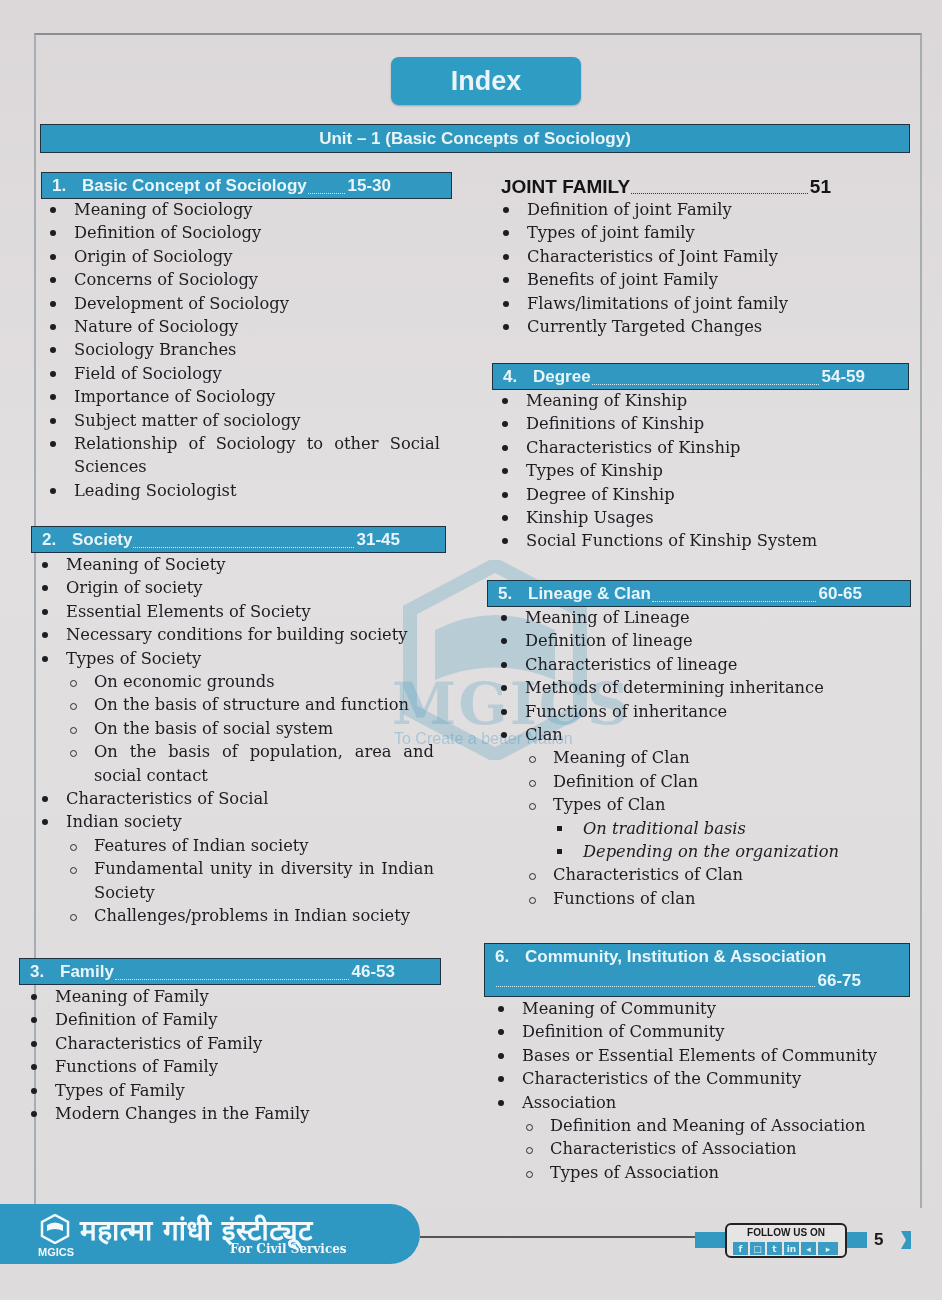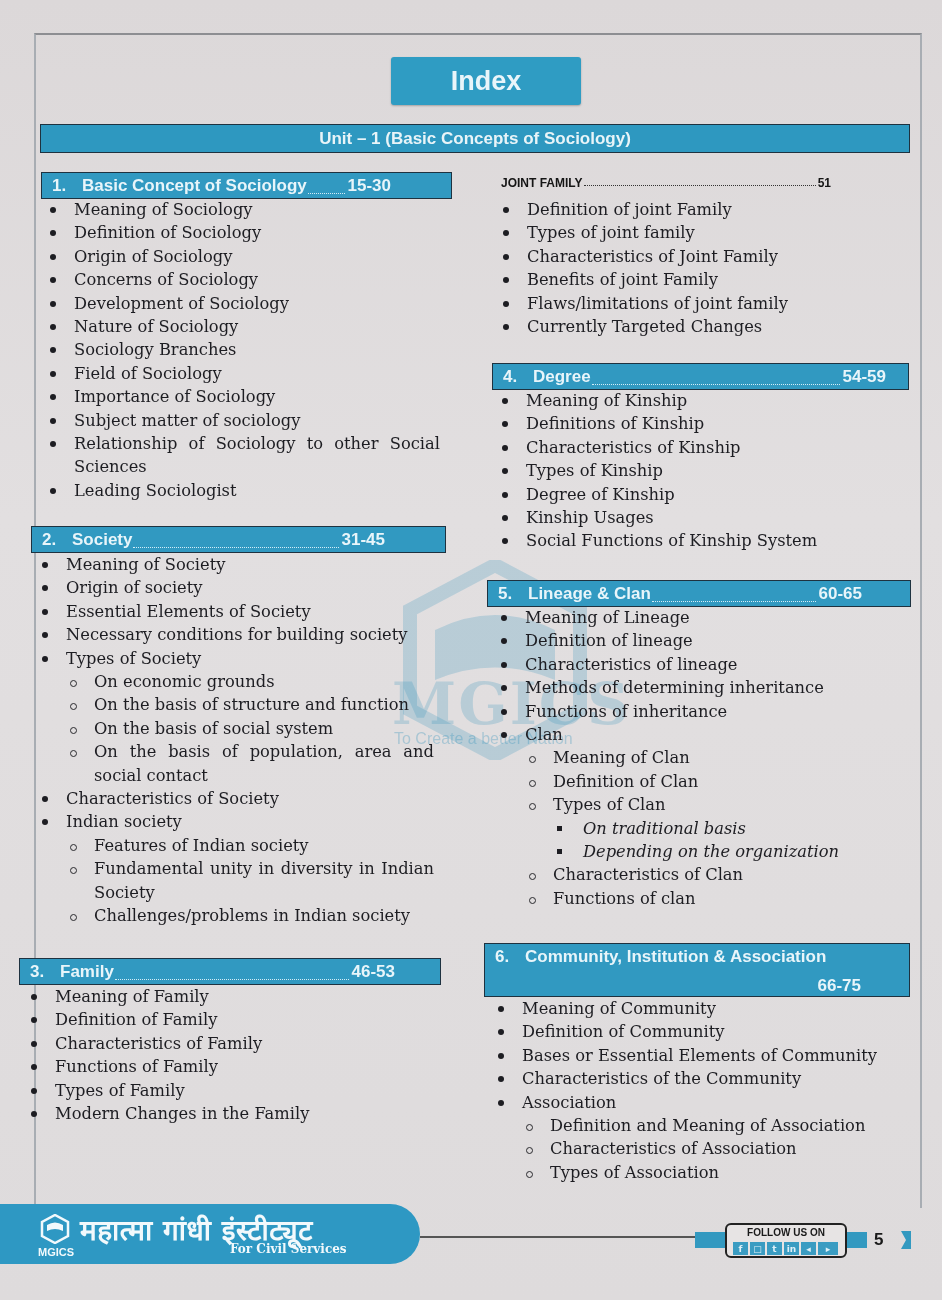--- a/index.html
+++ b/index.html
@@ -17,21 +17,21 @@
   .frame {
     position: absolute; left: 34px; top: 33px; width: 888px; height: 1175px;
     border-top: 2px solid #8d8e92;
     border-left: 2px solid #a8adb3;
     border-right: 2px solid #a8adb3;
   }
   .sans { font-family: "Liberation Sans", "DejaVu Sans", sans-serif; }
 
   .index-title {
     position: absolute; left: 391px; top: 57px; width: 190px; height: 48px;
-    background: #2f9cc3; border-radius: 3px;
+    background: #2f9cc3; border-radius: 8px;
     color: #e9f5fa; font-size: 27px; font-weight: bold;
     display: flex; align-items: center; justify-content: center;
     box-shadow: 0 1px 2px rgba(0,0,0,0.25);
   }
   .unit-banner {
     position: absolute; left: 40px; top: 124px; width: 870px; height: 29px;
     background: #2e98c0; border: 1.5px solid #1e3240;
     color: #e8f4f8; font-size: 17px; font-weight: bold;
     display: flex; align-items: center; justify-content: center;
   }
@@ -41,21 +41,21 @@
     background: #3199c1; border: 1.5px solid #1e3240;
     color: #e8f5fa; font-size: 17px; font-weight: bold;
     display: flex; align-items: center; padding-left: 10px;
   }
   .sec-head .num { width: 30px; }
   .sec-head .ttl { white-space: nowrap; }
   .sec-head .dots { flex: 1; border-bottom: 1.5px dotted #d4edf7; margin: 0 3px 4px 1px; align-self: flex-end; height: 1px; }
   .sec-head .pg { padding-right: 58px; }
 
   .plain-head {
-    position: absolute; font-size: 12px; font-weight: bold;
+    position: absolute; font-size: 19px; font-weight: bold;
     font-family: "Liberation Sans", "DejaVu Sans", sans-serif;
     display: flex; align-items: flex-end; color: #151515;
   }
   .plain-head .dots { flex: 1; border-bottom: 1.5px dotted #333; margin: 0 2px 4px 1px; }
 
   ul.list { position: absolute; list-style: none; font-size: 16.3px; line-height: 23.4px; }
   ul.list li { position: relative; padding-left: 30px; }
   ul.list li.b1::before {
     content: ""; position: absolute; left: 6px; top: 9px; width: 6px; height: 6px; border-radius: 50%; background: #1d1d22;
   }
@@ -138,33 +138,33 @@
       <li class="b1">Importance of Sociology</li>
       <li class="b1">Subject matter of sociology</li>
       <li class="b1 wrap">Relationship of Sociology to other Social Sciences</li>
       <li class="b1">Leading Sociologist</li>
     </ul>
 
   <div class="sec-head sans" style="left:31px; top:526px; width:415px;">
     <span class="num">2.</span>
     <span class="ttl">Society</span>
     <span class="dots"></span>
-    <span class="pg" style="padding-right:60px">31-45</span>
+    <span class="pg" style="padding-right:45px">31-45</span>
   </div>
   <ul class="list" style="left:36px; top:553px; width:398px;">
       <li class="b1">Meaning of Society</li>
       <li class="b1">Origin of society</li>
       <li class="b1">Essential Elements of Society</li>
       <li class="b1">Necessary conditions for building society</li>
       <li class="b1">Types of Society</li>
       <li class="b2">On economic grounds</li>
       <li class="b2">On the basis of structure and function</li>
       <li class="b2">On the basis of social system</li>
       <li class="b2 wrap">On the basis of population, area and social contact</li>
-      <li class="b1">Characteristics of Society</li>
+      <li class="b1">Characteristics of Social</li>
       <li class="b1">Indian society</li>
       <li class="b2">Features of Indian society</li>
       <li class="b2 wrap">Fundamental unity in diversity in Indian Society</li>
       <li class="b2">Challenges/problems in Indian society</li>
     </ul>
 
   <div class="sec-head sans" style="left:19px; top:958px; width:422px;">
     <span class="num">3.</span>
     <span class="ttl">Family</span>
     <span class="dots"></span>
@@ -190,21 +190,21 @@
       <li class="b1">Characteristics of Joint Family</li>
       <li class="b1">Benefits of joint Family</li>
       <li class="b1">Flaws/limitations of joint family</li>
       <li class="b1">Currently Targeted Changes</li>
     </ul>
 
   <div class="sec-head sans" style="left:492px; top:363px; width:417px;">
     <span class="num">4.</span>
     <span class="ttl">Degree</span>
     <span class="dots"></span>
-    <span class="pg" style="padding-right:22px">54-59</span>
+    <span class="pg" style="padding-right:43px">54-59</span>
   </div>
   <ul class="list" style="left:496px; top:389px; width:410px;">
       <li class="b1">Meaning of Kinship</li>
       <li class="b1">Definitions of Kinship</li>
       <li class="b1">Characteristics of Kinship</li>
       <li class="b1">Types of Kinship</li>
       <li class="b1">Degree of Kinship</li>
       <li class="b1">Kinship Usages</li>
       <li class="b1">Social Functions of Kinship System</li>
     </ul>
@@ -229,21 +229,21 @@
       <li class="b3">Depending on the organization</li>
       <li class="b2">Characteristics of Clan</li>
       <li class="b2">Functions of clan</li>
     </ul>
 
   <div class="sec-head sans" style="left:484px; top:943px; width:426px; height:54px; display:block; padding-top:3px;">
     <div style="display:flex;">
       <span class="num">6.</span>
       <span class="ttl">Community, Institution &amp; Association</span>
     </div>
-    <div style="display:flex; align-items:flex-end; margin-top:4px;flex-direction:column;">
+    <div style="display:flex; align-items:flex-end; margin-top:4px;">
       <span class="dots" style="height:1px;"></span>
       <span style="padding-right:48px;">66-75</span>
     </div>
   </div>
   <ul class="list" style="left:492px; top:997px; width:420px;">
       <li class="b1">Meaning of Community</li>
       <li class="b1">Definition of Community</li>
       <li class="b1">Bases or Essential Elements of Community</li>
       <li class="b1">Characteristics of the Community</li>
       <li class="b1">Association</li>

